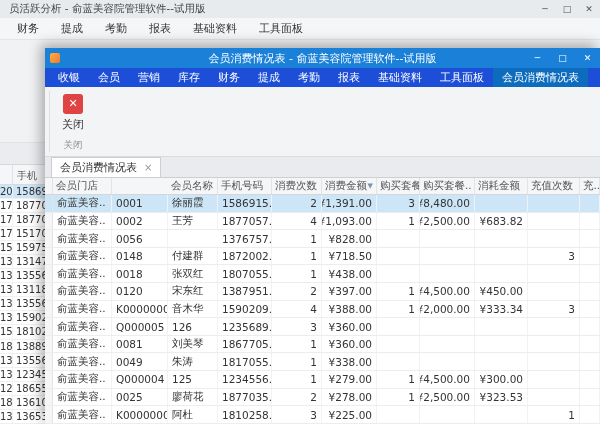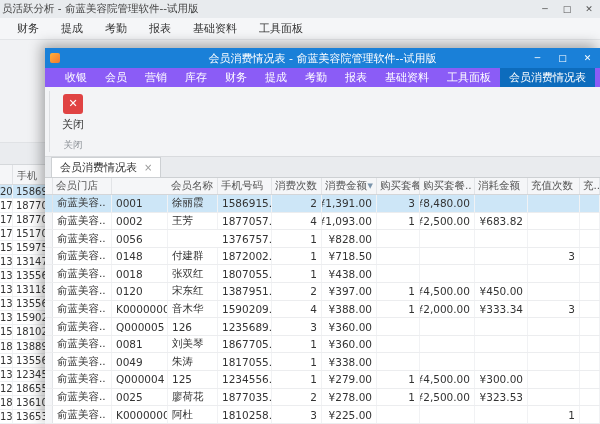--- a/index.html
+++ b/index.html
@@ -2,21 +2,21 @@
 <html><head>
 <meta charset="utf-8">
 <style>
   *{margin:0;padding:0;box-sizing:border-box;}
   html,body{width:600px;height:424px;}
   body{font-family:"DejaVu Sans","Liberation Sans",sans-serif;font-size:11px;color:#333;}
   .screen{position:relative;width:600px;height:424px;overflow:hidden;background:#f1f2f4;}
 
   
   .bg-titlebar{position:absolute;top:0;left:0;width:100%;height:18px;background:#e8ebee;display:flex;align-items:center;font-size:10.5px;color:#444;}
-  .bg-title{flex:1;white-space:nowrap;overflow:hidden;padding-left:2px;}
+  .bg-title{flex:1;white-space:nowrap;overflow:hidden;padding-left:9px;}
   .bg-controls{display:flex;height:100%;}
   .bg-ctl{width:22px;text-align:center;line-height:18px;font-size:9px;color:#555;}
   .bg-ribbontabs{position:absolute;top:18px;left:0;width:100%;height:22px;background:#f5f6f8;display:flex;align-items:stretch;padding-left:6px;border-bottom:1px solid #e3e5e8;}
   .bg-tab{padding:0 11px;line-height:21px;font-size:11px;color:#333;white-space:nowrap;}
   .bg-tab.active{background:#2b88d8;color:#fff;}
   .bg-content{position:absolute;top:40px;left:0;width:100%;height:103px;background:#f1f2f4;border-bottom:1px solid #e0e2e5;}
   .bg-tabstrip{position:absolute;top:143px;left:0;width:46px;height:22px;background:#eaecef;border-bottom:1px solid #d5d8db;}
   .bg-grid{position:absolute;top:165px;left:0;width:46px;height:259px;background:#fff;font-size:10px;overflow:hidden;}
   .bg-gridheader{display:flex;height:20px;background:#f5f6f8;border-bottom:1px solid #d8dadd;color:#555;}
   .bg-gridheader .c1{width:13px;border-right:1px solid #e0e2e5;}
@@ -26,21 +26,21 @@
   .bgrow .c1{width:13px;text-align:right;padding-right:2px;border-right:1px solid #f0f2f4;line-height:13px;}
   .bgrow .c2{flex:1;padding-left:3px;line-height:13px;white-space:nowrap;overflow:hidden;}
 
   
   .fg-window{position:absolute;top:48px;left:45px;width:555px;height:376px;display:flex;flex-direction:column;background:#fff;box-shadow:-4px -4px 12px rgba(0,0,0,0.30);}
   .fg-titlebar{flex:0 0 20px;height:20px;background:#1a80d8;color:#fff;display:flex;align-items:center;position:relative;}
   .fg-appicon{width:10px;height:10px;margin-left:5px;border-radius:2px;background:linear-gradient(135deg,#ffb03a,#f07830);}
   .fg-title{position:absolute;left:0;right:0;text-align:center;font-size:11px;pointer-events:none;}
   .fg-controls{margin-left:auto;display:flex;height:100%;position:relative;z-index:1;}
   .fg-ctl{width:25px;text-align:center;line-height:20px;font-size:9px;color:#fff;}
-  .fg-ribbontabs{flex:0 0 19px;height:19px;background:#8b5cf6;display:flex;padding-left:11px;}
+  .fg-ribbontabs{flex:0 0 19px;height:19px;background:#1d4ed8;display:flex;padding-left:4px;}
   .fg-tab{padding:0 9px;line-height:19px;font-size:11px;color:#fff;white-space:nowrap;}
   .fg-tab.active{background:#0d6cbd;}
   .fg-ribbon{flex:0 0 70px;height:70px;background:#f3f4f6;border-bottom:1px solid #d9dbde;display:flex;padding-left:4px;}
   .rgroup{display:flex;flex-direction:column;}
   .rbuttons{flex:1;display:flex;align-items:flex-start;padding:4px 5px 0;}
   .rbtn{display:flex;flex-direction:column;align-items:center;gap:3px;padding:3px 7px;font-size:11px;color:#333;cursor:default;}
   .rcaption{text-align:center;font-size:9.5px;color:#8b9096;padding:1px 4px 4px;white-space:nowrap;}
   .rsep{width:1px;background:#dcdee1;margin:4px 0;}
   .icon-close-red{width:20px;height:20px;background:#e04343;border-radius:3px;color:#fff;font-size:11px;line-height:20px;text-align:center;font-weight:bold;}
   .fg-doctabs{flex:0 0 21px;height:21px;background:#e9ebee;display:flex;align-items:flex-end;padding-left:6px;border-bottom:1px solid #cdd0d3;}

